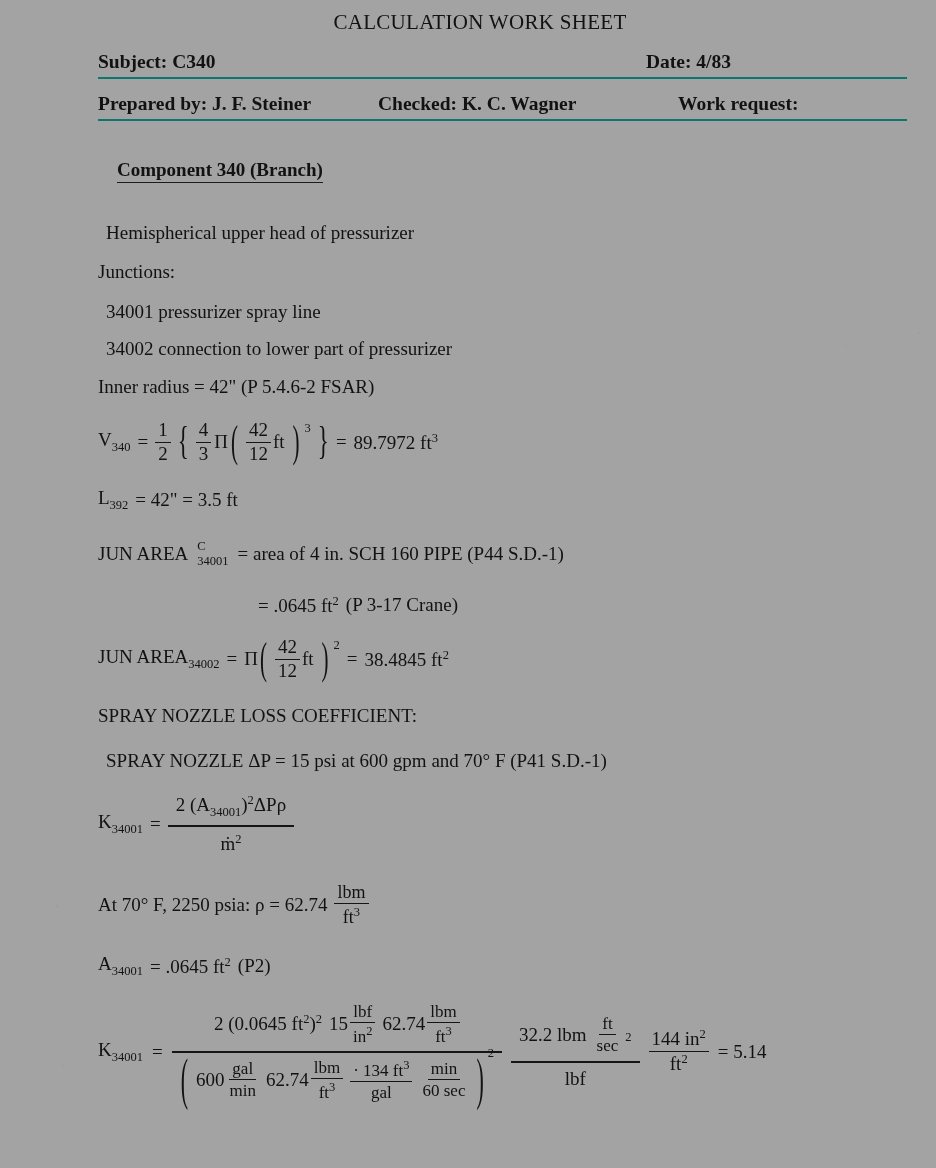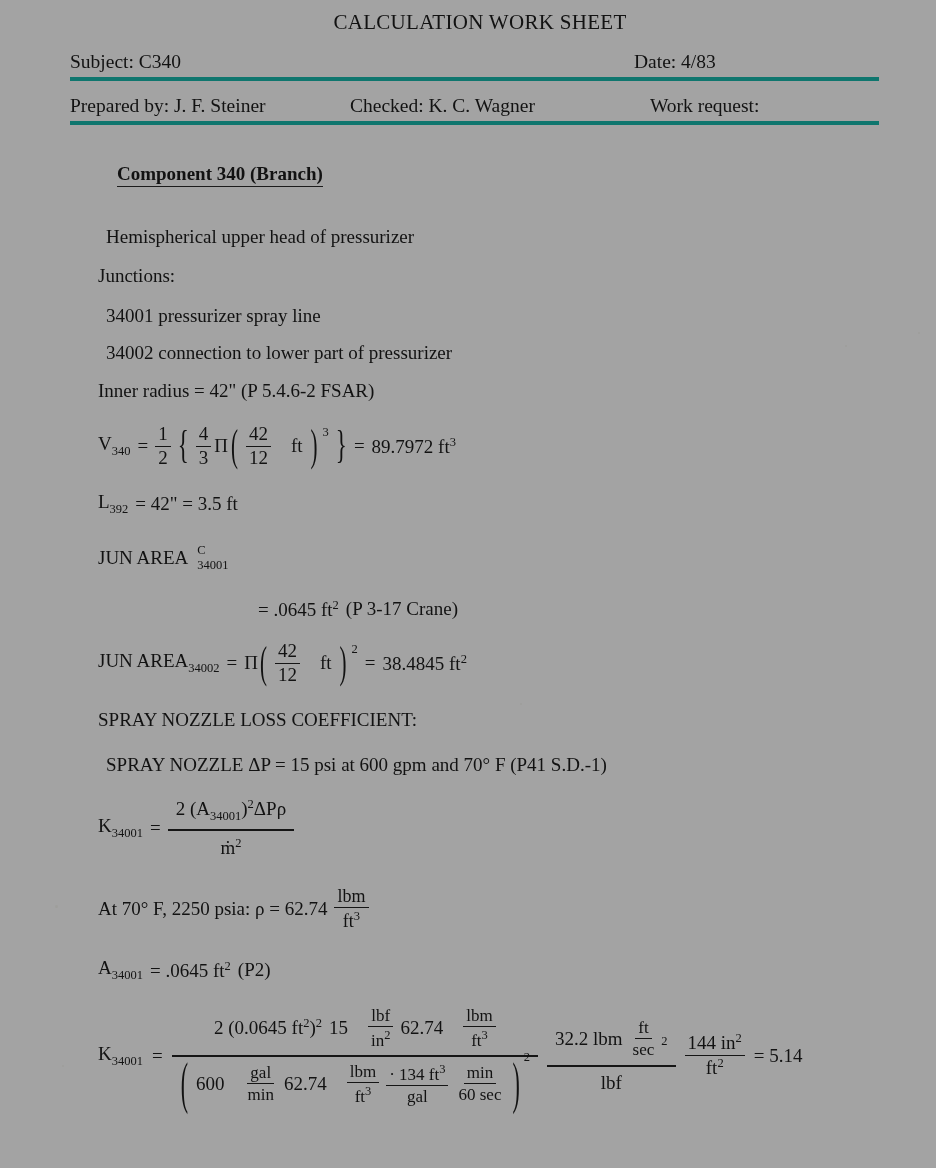--- a/index.html
+++ b/index.html
@@ -11,34 +11,35 @@
     color:#121212;
     overflow:hidden;
   }
   .title {
     padding-top:10px; padding-left:24px;
     text-align:center;
     font-size:21px; letter-spacing:0.3px;
   }
   .hrow {
     position:relative;
-    margin-left:70px; width:809px;
-    border-bottom:4px solid #0f766e;
+    margin-left:98px; width:809px;
+    border-bottom:2px solid #0f766e;
     padding-bottom:3px;
     font-size:19.5px; height:23px;
     white-space:nowrap;
+    font-weight:bold;
   }
   .abs { position:absolute; top:0; }
   .l  { margin-left:98px;  font-size:19px; white-space:pre; }
   .l2 { margin-left:106px; font-size:19px; white-space:pre; }
   .und { display:inline-block; border-bottom:1.6px solid #1c1c1c; padding-bottom:1px;font-weight:bold; }
   sub { font-size:12.5px; }
   sup { font-size:12.5px; }
   .fx { display:flex; align-items:center; margin-left:98px; font-size:19px; gap:7px; }
-  .grp { display:inline-flex; align-items:center; gap:20px; }
+  .grp { display:inline-flex; align-items:center; gap:2px; }
   .frac { display:inline-flex; flex-direction:column; align-items:center; text-align:center; line-height:1.1; }
   .frac .n { padding:0 3px 1px 3px; border-bottom:1.6px solid #151515; }
   .frac .d { padding:1px 3px 0 3px; }
   .u  { font-size:17px; line-height:1.12; }
   .u2 { font-size:18px; line-height:1.12; }
   .supsub { display:inline-flex; flex-direction:column; align-items:flex-start; font-size:12.5px; line-height:1.2; margin:0 2px; }
   .tp  { display:inline-block; transform:scaleY(2.1); font-size:21px; margin:0 1px; }
   .tp3 { display:inline-block; transform:scaleY(2.55); font-size:22px; margin:0 1px; }
   .br  { display:inline-block; transform:scaleY(1.7); font-size:23px; }
   .hi  { position:relative; top:-14px; font-size:12.5px; margin-left:-3px; }
@@ -52,21 +53,21 @@
 </style>
 </head>
 <body>
 
 <div class="page">
 
   <div class="title">CALCULATION WORK SHEET</div>
 
   <div class="hrow" style="margin-top:16px">
     <span>Subject: C340</span>
-    <span class="abs" style="left:564px">Date: 4/83</span>
+    <span class="abs" style="left:548px">Date: 4/83</span>
   </div>
 
   <div class="hrow" style="margin-top:14px">
     <span>Prepared by: J. F. Steiner</span>
     <span class="abs" style="left:280px">Checked: K. C. Wagner</span>
     <span class="abs" style="left:580px">Work request:</span>
   </div>
 
   <div class="l" style="margin-top:16px">
     <span class="und">Component 340 (Branch)</span>
@@ -110,20 +111,21 @@
     <span><span>L</span><sub>392</sub></span>
     <span>= 42" = 3.5 ft</span>
   </div>
 
   <div class="fx" style="margin-top:26px">
     <span>JUN AREA</span>
     <span class="supsub">
       <span>C</span>
       <span>34001</span>
     </span>
+    <span>= area of 4 in. SCH 160 PIPE (P44 S.D.-1)</span>
   </div>
   <div class="fx" style="margin-left:258px; margin-top:25px">
     <span><span>= .0645 ft</span><sup>2</sup></span>
     <span>(P 3-17 Crane)</span>
   </div>
 
   <div class="fx" style="margin-top:20px">
     <span><span>JUN AREA</span><sub>34002</sub></span>
     <span>=</span>
     <span>Π</span>

